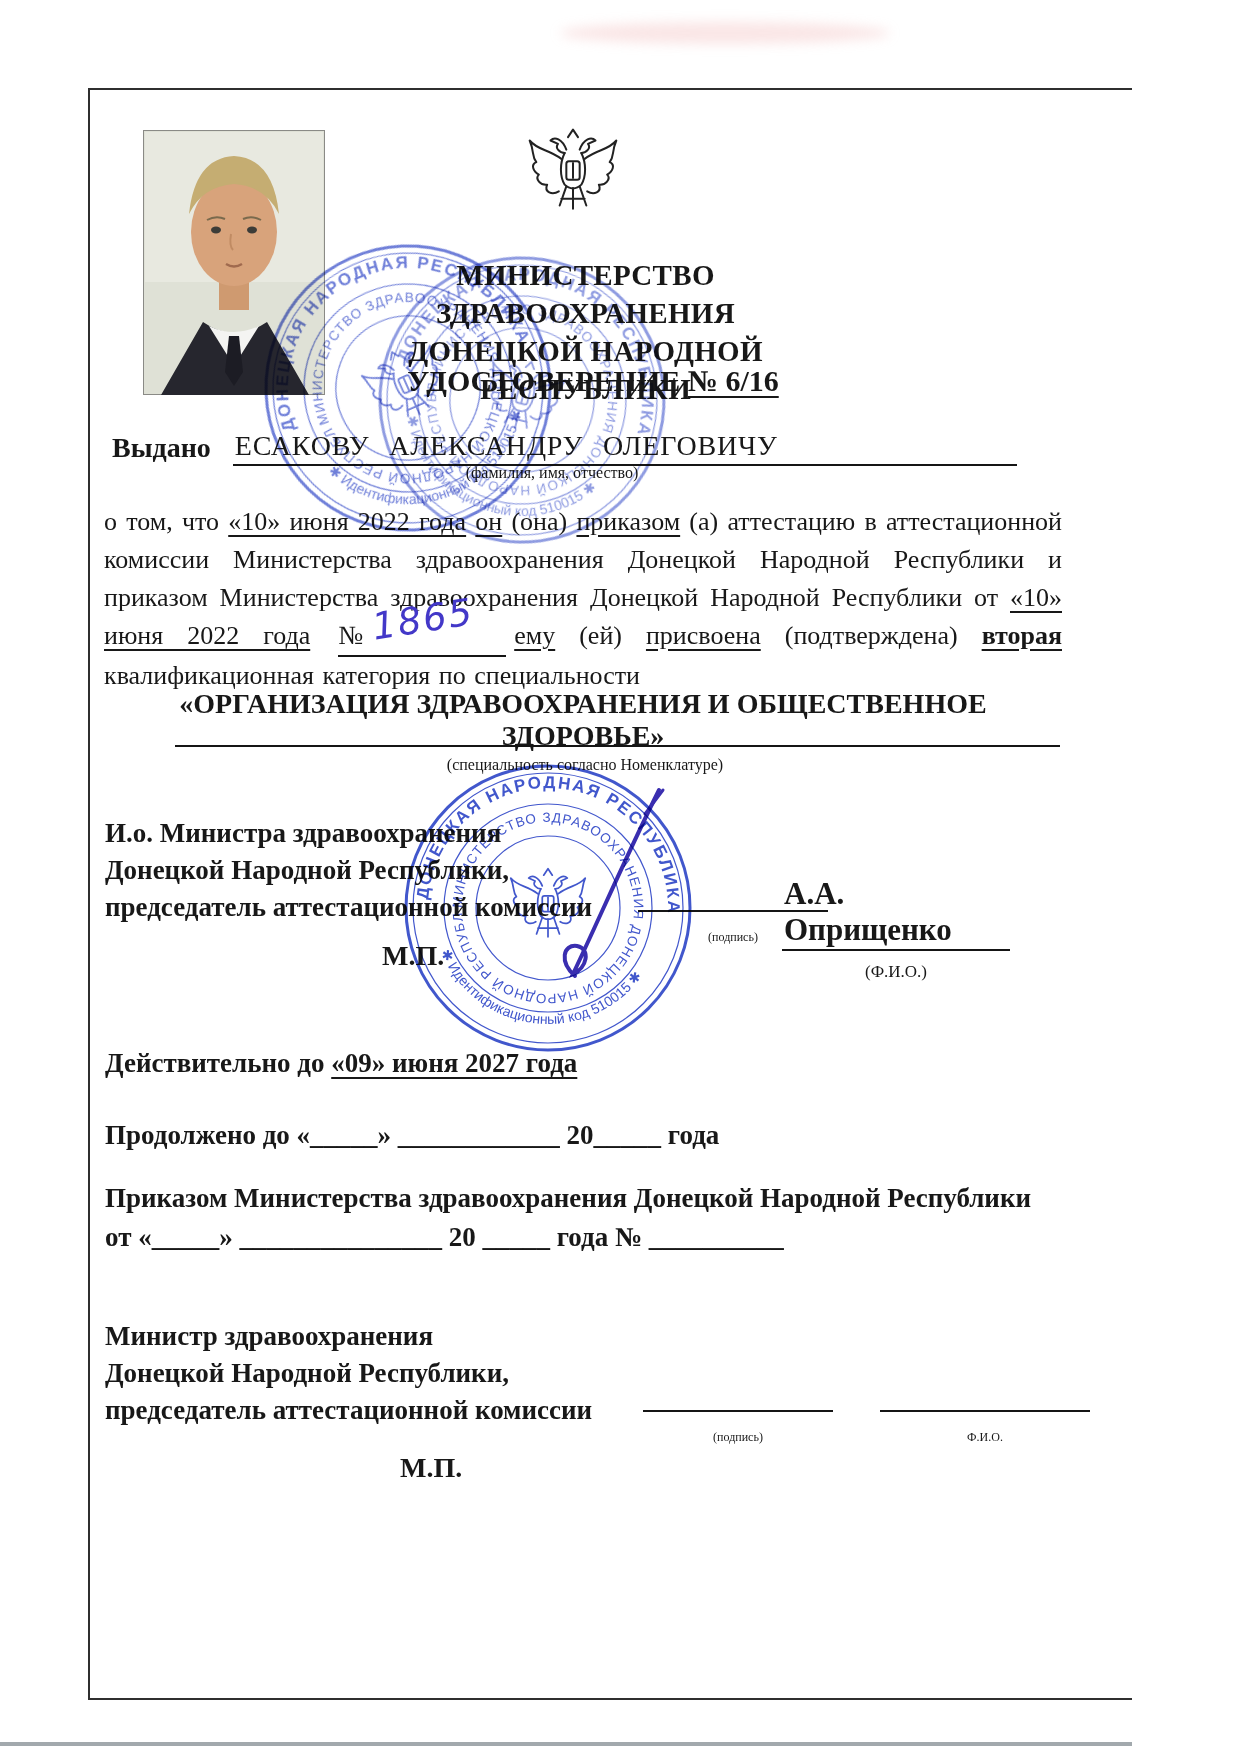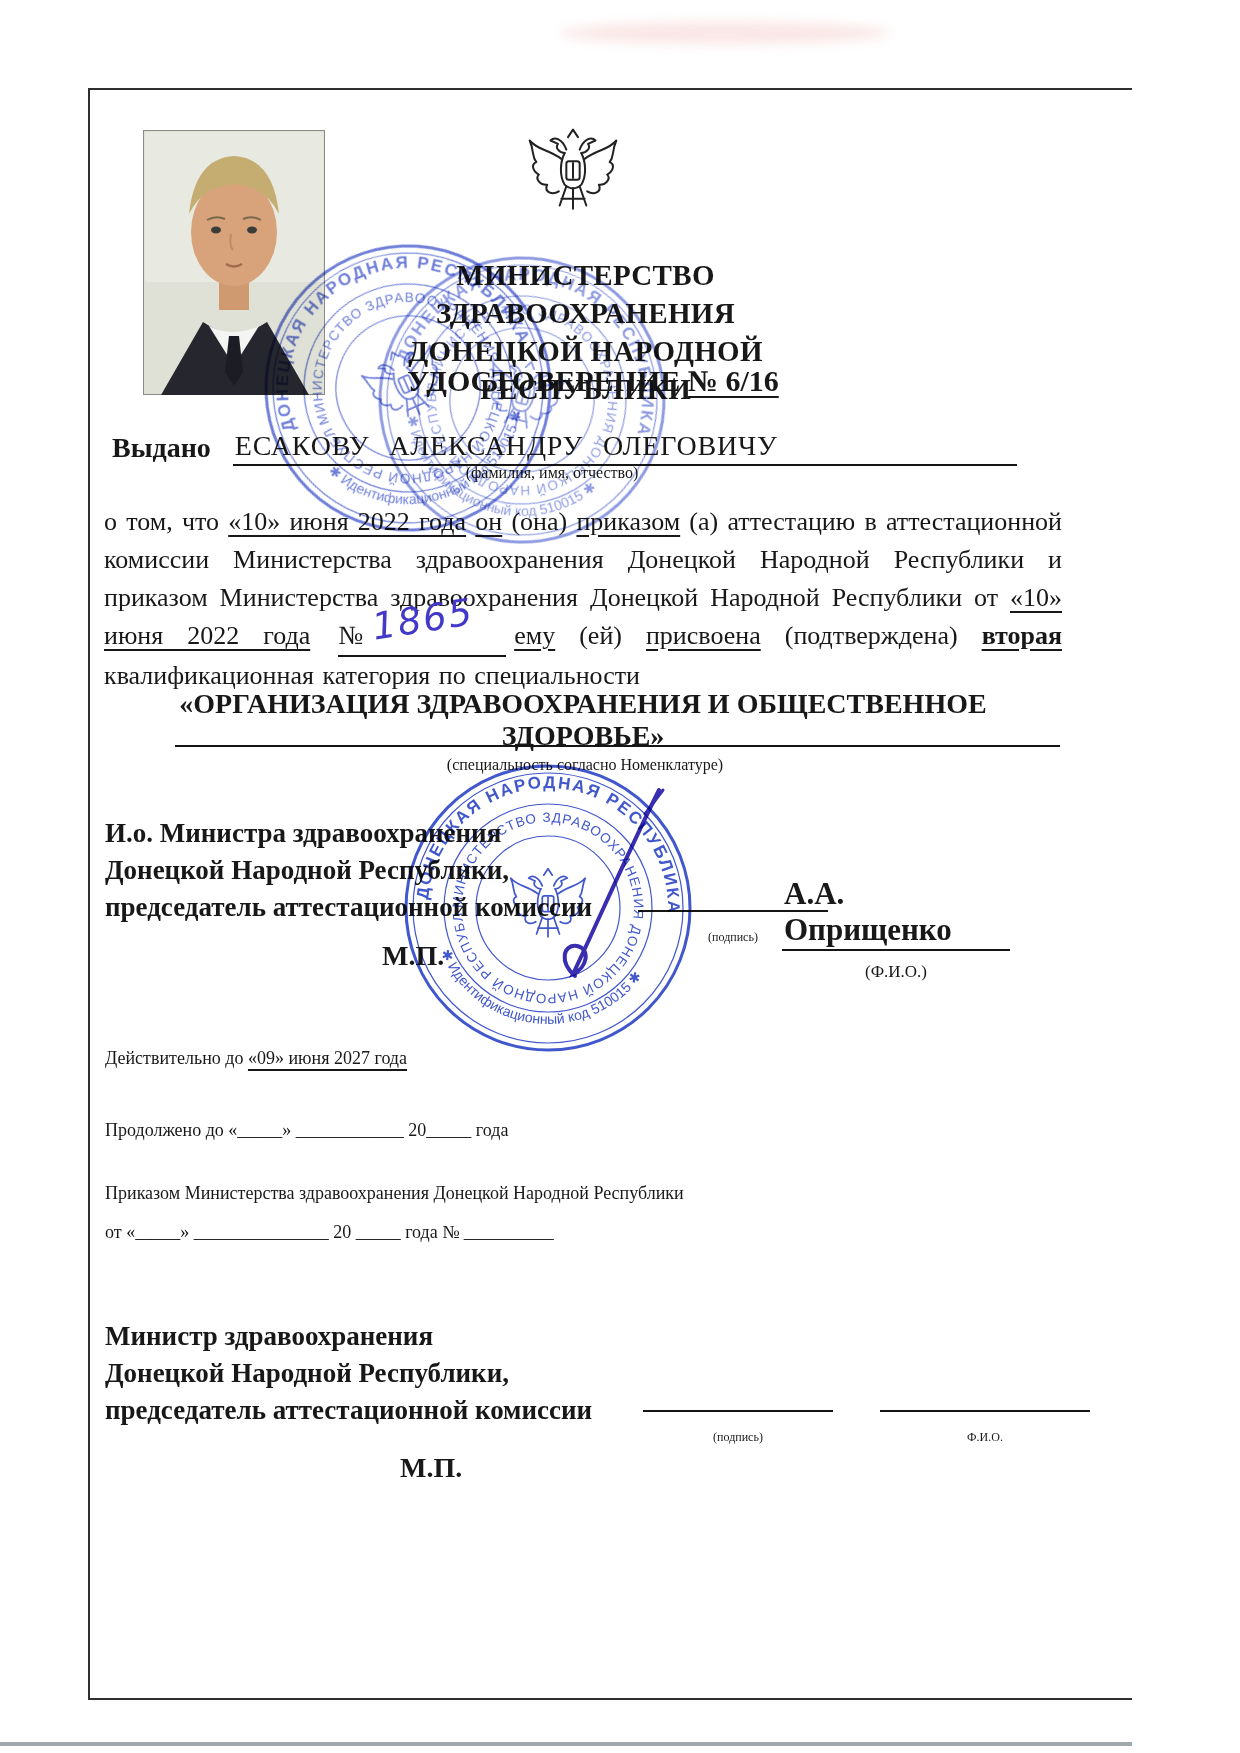--- a/index.html
+++ b/index.html
@@ -28,21 +28,21 @@
                font-family:"DejaVu Sans",sans-serif;font-style:italic;font-size:37px;
                color:#4338c8;transform:rotate(-9deg);letter-spacing:2px;}
   .spec-title{left:104px;top:688px;width:958px;text-align:center;font-weight:bold;font-size:28px;}
   .spec-rule{left:175px;top:745px;width:885px;height:0;border-top:2px solid #151515;}
   .spec-hint{left:340px;top:756px;width:490px;text-align:center;font-size:16px;}
   .signer{font-weight:bold;font-size:27px;line-height:37px;}
   .sigline{border-top:2px solid #151515;text-align:center;font-size:12px;padding-top:18px;}
   .nameline{font-weight:bold;font-size:31px;border-bottom:2px solid #151515;padding:0 4px 1px 2px;}
   .namehint{text-align:center;font-size:17px;padding-top:11px;}
   .mp{font-weight:bold;font-size:28px;}
-  .bigline{font-weight:normal;font-size:18px;}
+  .bigline{font-weight:bold;font-size:27px;}
   .stamp{mix-blend-mode:multiply;color:#3148c8;filter:blur(.3px);}
   .bottom-strip{left:0;top:1742px;width:1240px;height:4px;background:#a2a9ad;}
   svg text{font-family:"Liberation Sans","DejaVu Sans",sans-serif;}
 </style>
 </head>
 <body>
 
 <div class="page">
 
   <svg width="0" height="0" style="position:absolute" aria-hidden="true">

